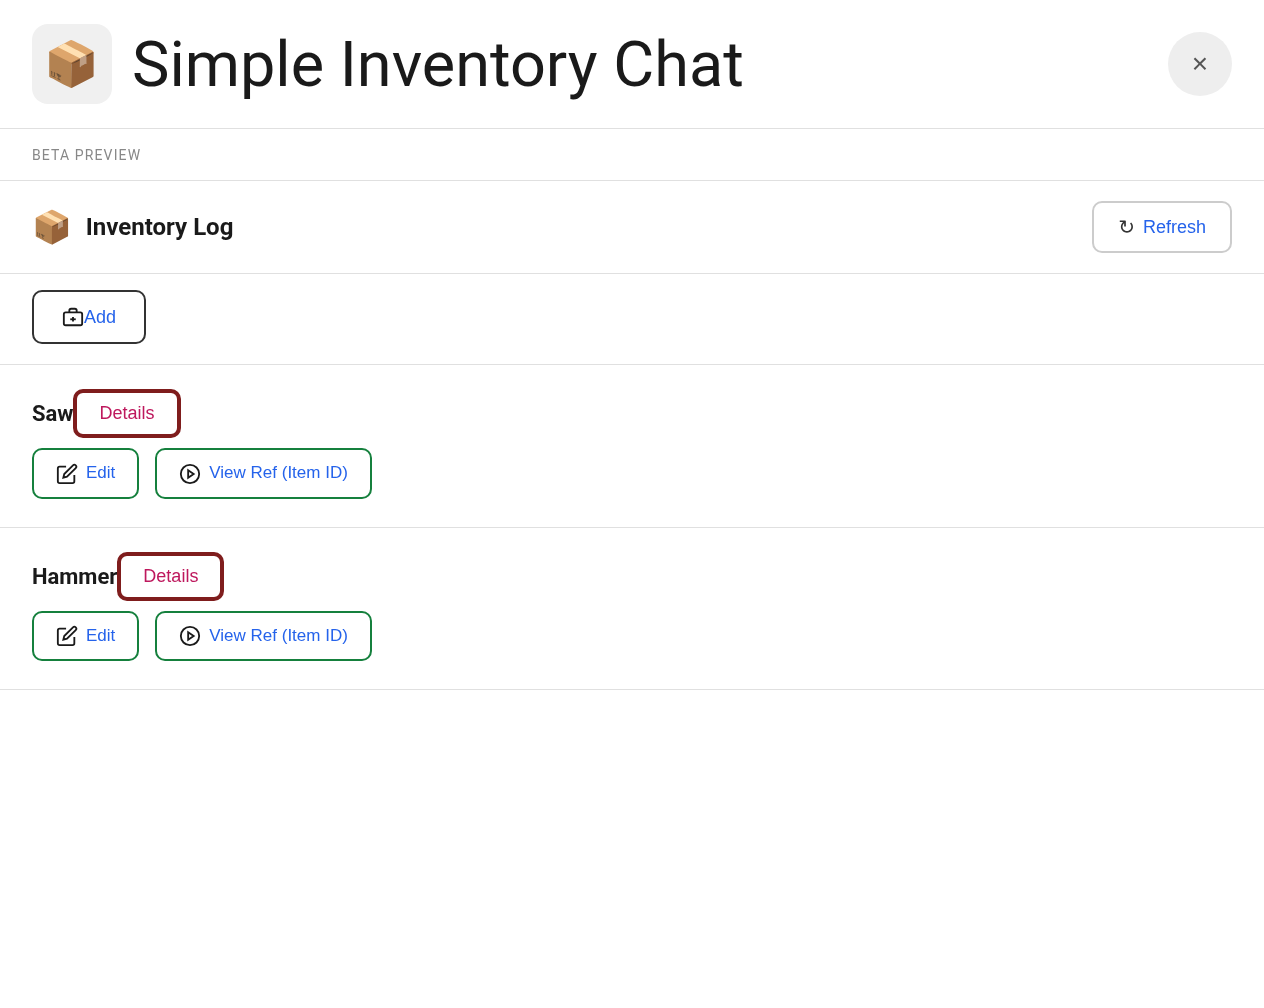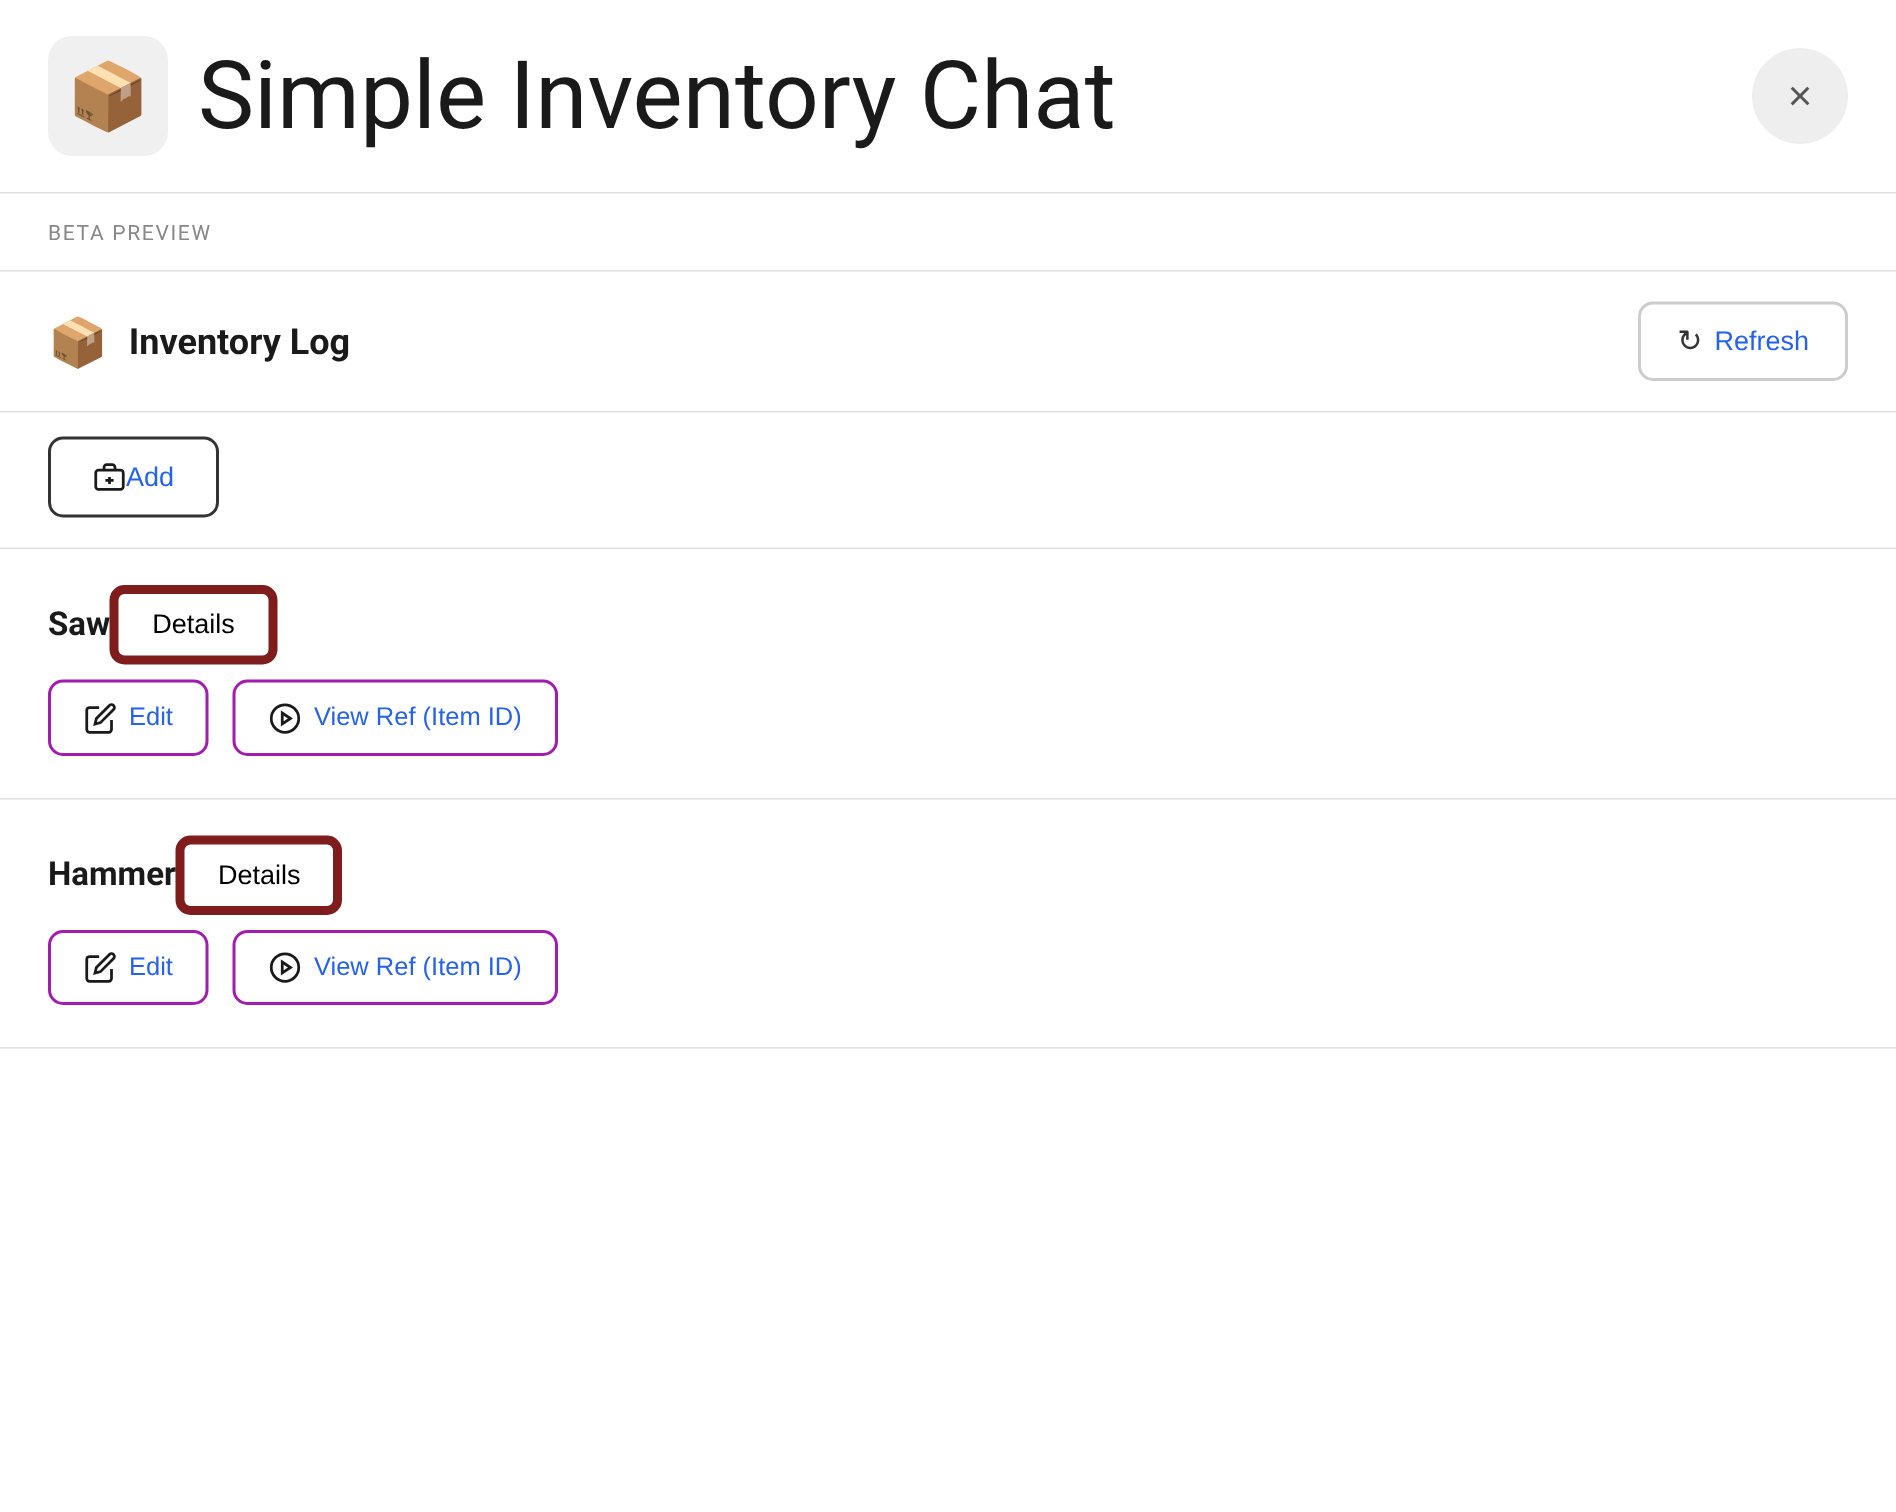--- a/index.html
+++ b/index.html
@@ -160,46 +160,46 @@
     .item-name {
       font-size: 22px;
       font-weight: 700;
       color: #1a1a1a;
     }
 
     .details-button {
       display: flex;
       align-items: center;
       padding: 10px 22px;
-      border: 6px solid #7f1d1d;
+      border: 4px solid #7f1d1d;
       border-radius: 10px;
       background: #ffffff;
       cursor: pointer;
       font-size: 18px;
-      color: #000000;
+      color: #be185d;
       font-weight: 500;
     }
 
     .item-date {
       font-size: 18px;
       color: #1a1a1a;
       margin-bottom: 20px;
     }
 
     .item-actions {
       display: flex;
       gap: 16px;
     }
 
     .edit-button, .view-ref-button {
       display: flex;
       align-items: center;
       gap: 8px;
       padding: 12px 22px;
-      border: 2px solid #a21caf;
+      border: 2px solid #15803d;
       border-radius: 10px;
       background: #ffffff;
       cursor: pointer;
       font-size: 17px;
       color: #2563eb;
       font-weight: 500;
     }
 
     .btn-icon {
       font-size: 18px;

